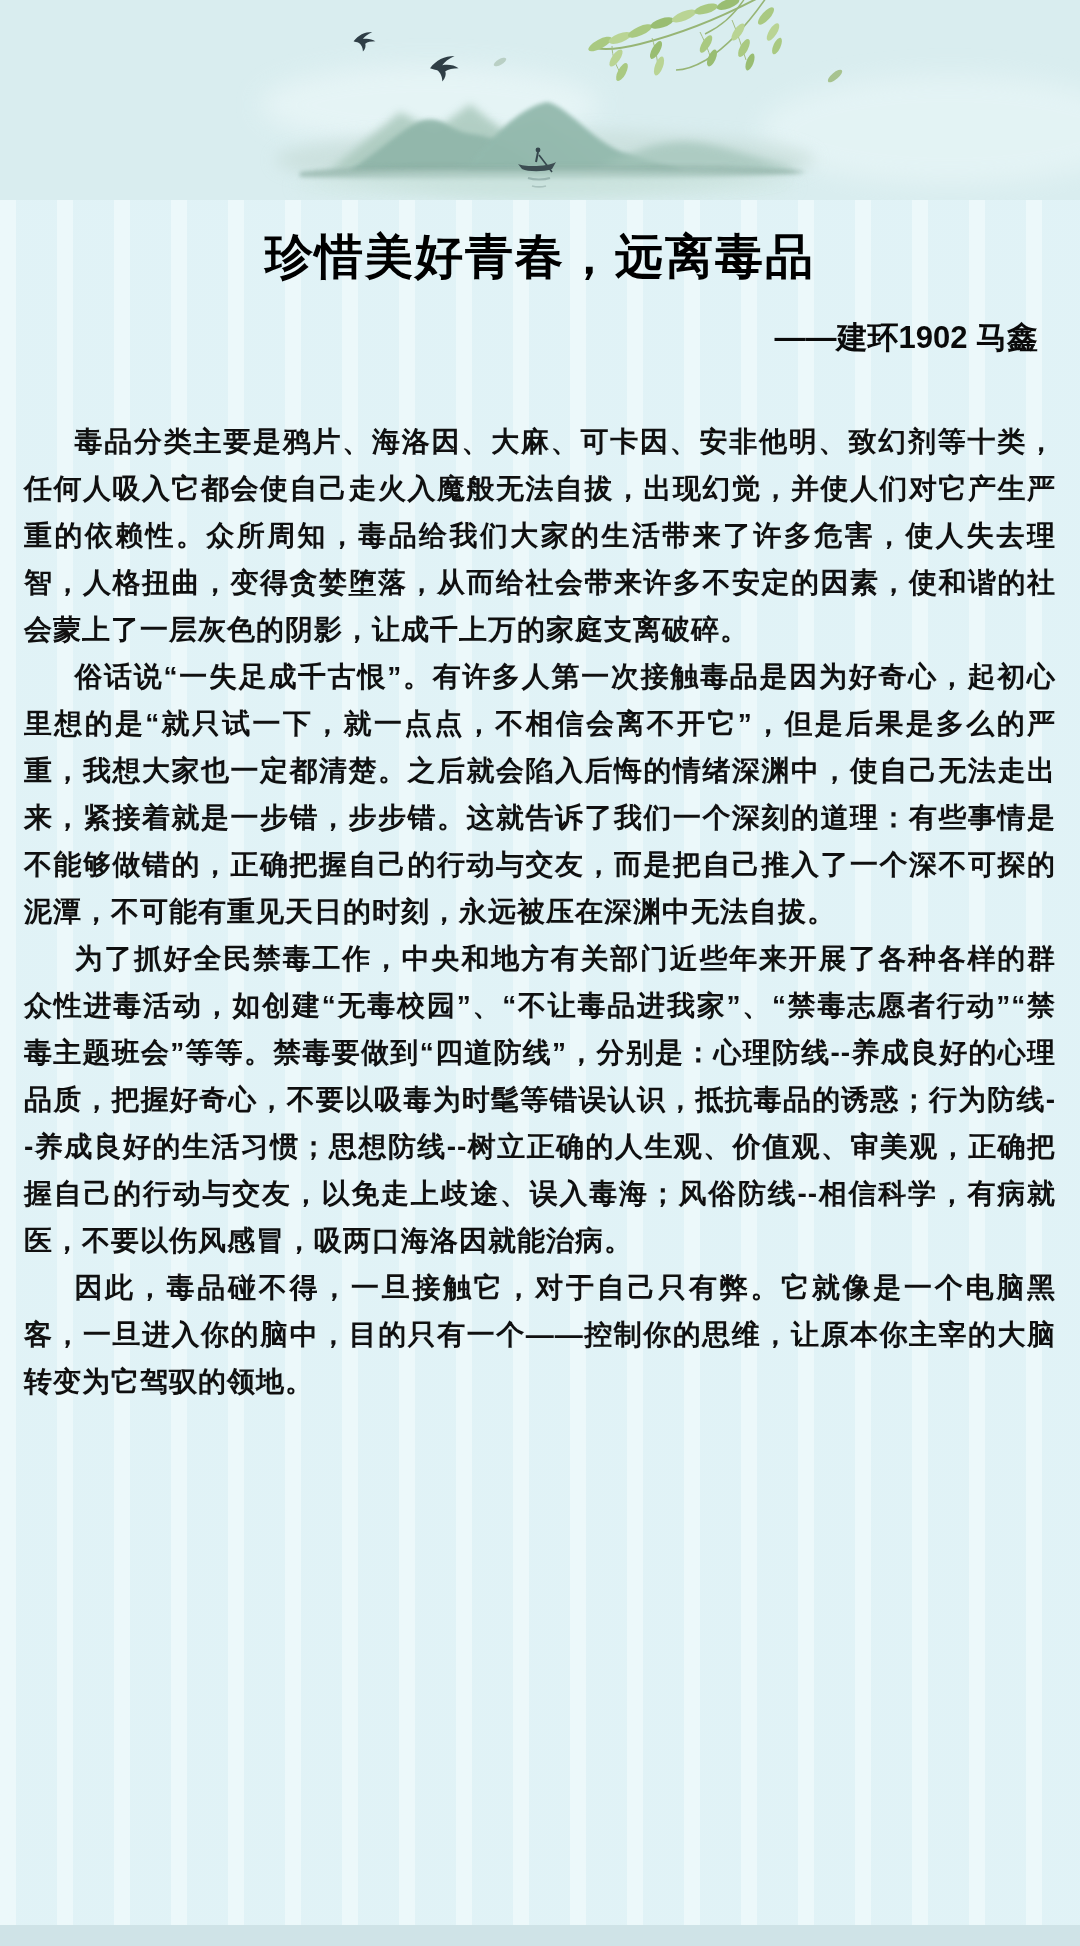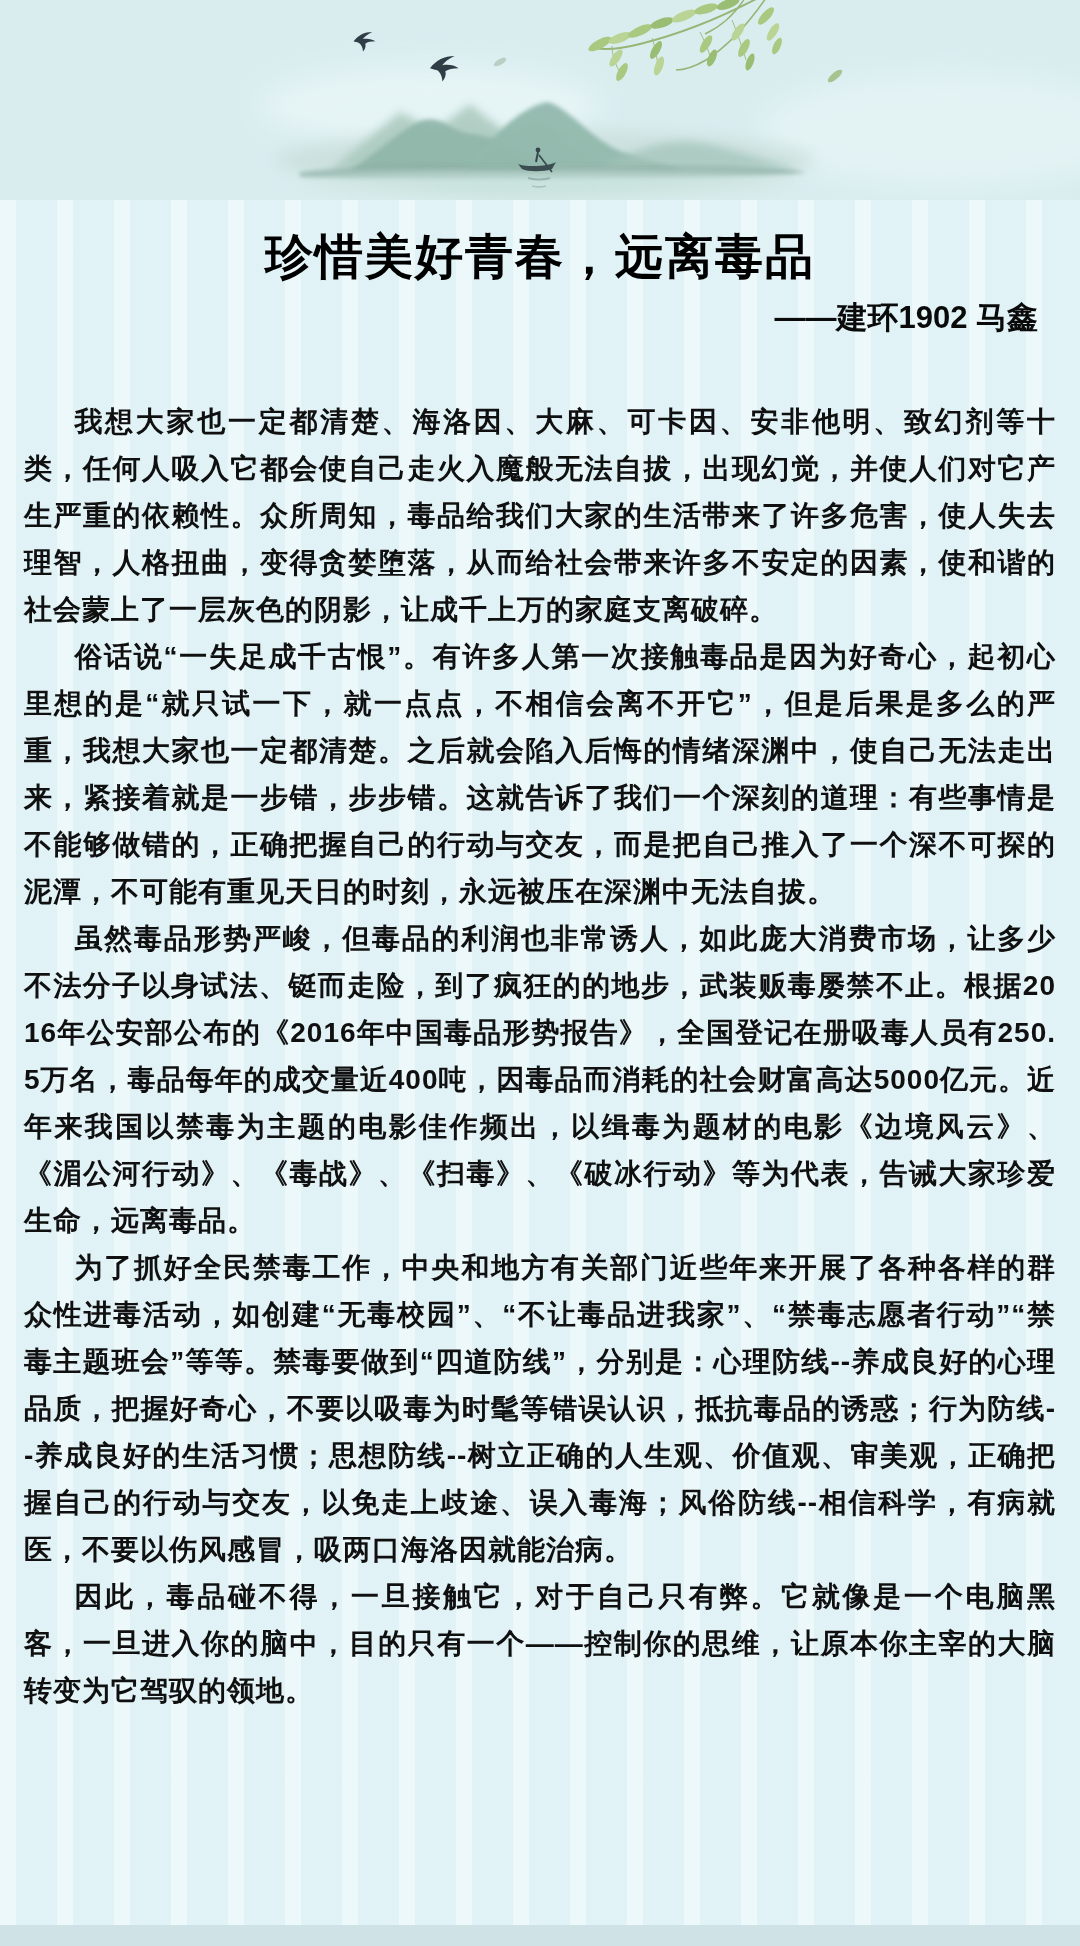--- a/index.html
+++ b/index.html
@@ -31,21 +31,21 @@
     padding:0;
     text-align:center;
     font-size:48px;
     line-height:54px;
     font-weight:700;
     letter-spacing:2px;
     color:#000;
   }
   .doc-byline{
     position:relative;
-    margin:16px 42px 0 0;
+    margin:36px 42px 0 0;
     text-align:right;
     font-size:31px;
     line-height:36px;
     font-weight:700;
     color:#0a0a0a;
   }
   .doc-body{
     position:relative;
     margin:62px 0 0 0;
     padding:0 24px;
@@ -154,21 +154,20 @@
       <path d="M10,32 C16,34 26,34 32,32" stroke="#5d7a78" stroke-width="2" opacity="0.4" fill="none"></path>
       <path d="M14,40 C18,41 24,41 28,40" stroke="#5d7a78" stroke-width="1.6" opacity="0.3" fill="none"></path>
     </g>
   </svg>
 
   <h1 class="doc-title">珍惜美好青春，远离毒品</h1>
 
   <div class="doc-byline">——建环1902 马鑫</div>
 
   <div class="doc-body">
-    <p>我想大家也一定都清楚、海洛因、大麻、可卡因、安非他明、致幻剂等十类，任何人吸入它都会使自己走火入魔般无法自拔，出现幻觉，并使人们对它产生严重的依赖性。众所周知，毒品给我们大家的生活带来了许多危害，使人失去理智，人格扭曲，变得贪婪堕落，从而给社会带来许多不安定的因素，使和谐的社会蒙上了一层灰色的阴影，让成千上万的家庭支离破碎。</p>
+    <p>毒品分类主要是鸦片、海洛因、大麻、可卡因、安非他明、致幻剂等十类，任何人吸入它都会使自己走火入魔般无法自拔，出现幻觉，并使人们对它产生严重的依赖性。众所周知，毒品给我们大家的生活带来了许多危害，使人失去理智，人格扭曲，变得贪婪堕落，从而给社会带来许多不安定的因素，使和谐的社会蒙上了一层灰色的阴影，让成千上万的家庭支离破碎。</p>
     <p>俗话说“一失足成千古恨”。有许多人第一次接触毒品是因为好奇心，起初心里想的是“就只试一下，就一点点，不相信会离不开它”，但是后果是多么的严重，我想大家也一定都清楚。之后就会陷入后悔的情绪深渊中，使自己无法走出来，紧接着就是一步错，步步错。这就告诉了我们一个深刻的道理：有些事情是不能够做错的，正确把握自己的行动与交友，而是把自己推入了一个深不可探的泥潭，不可能有重见天日的时刻，永远被压在深渊中无法自拔。</p>
-    <p>虽然毒品形势严峻，但毒品的利润也非常诱人，如此庞大消费市场，让多少不法分子以身试法、铤而走险，到了疯狂的的地步，武装贩毒屡禁不止。根据2016年公安部公布的《2016年中国毒品形势报告》，全国登记在册吸毒人员有250.5万名，毒品每年的成交量近400吨，因毒品而消耗的社会财富高达5000亿元。近年来我国以禁毒为主题的电影佳作频出，以缉毒为题材的电影《边境风云》、《湄公河行动》、《毒战》、《扫毒》、《破冰行动》等为代表，告诫大家珍爱生命，远离毒品。</p>
     <p>为了抓好全民禁毒工作，中央和地方有关部门近些年来开展了各种各样的群众性进毒活动，如创建“无毒校园”、“不让毒品进我家”、“禁毒志愿者行动”“禁毒主题班会”等等。禁毒要做到“四道防线”，分别是：心理防线--养成良好的心理品质，把握好奇心，不要以吸毒为时髦等错误认识，抵抗毒品的诱惑；行为防线--养成良好的生活习惯；思想防线--树立正确的人生观、价值观、审美观，正确把握自己的行动与交友，以免走上歧途、误入毒海；风俗防线--相信科学，有病就医，不要以伤风感冒，吸两口海洛因就能治病。</p>
     <p>因此，毒品碰不得，一旦接触它，对于自己只有弊。它就像是一个电脑黑客，一旦进入你的脑中，目的只有一个——控制你的思维，让原本你主宰的大脑转变为它驾驭的领地。</p>
   </div>
 
   <div class="footer-strip"></div>
 </div>
 
 </body></html>

